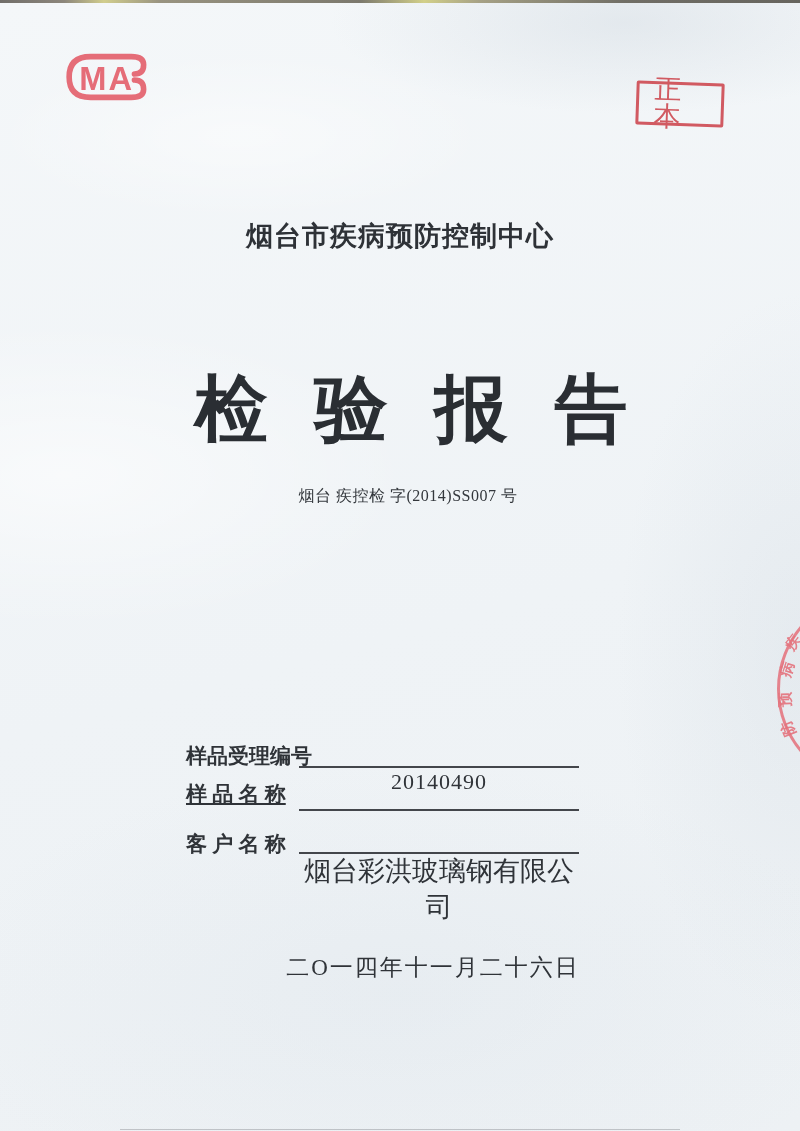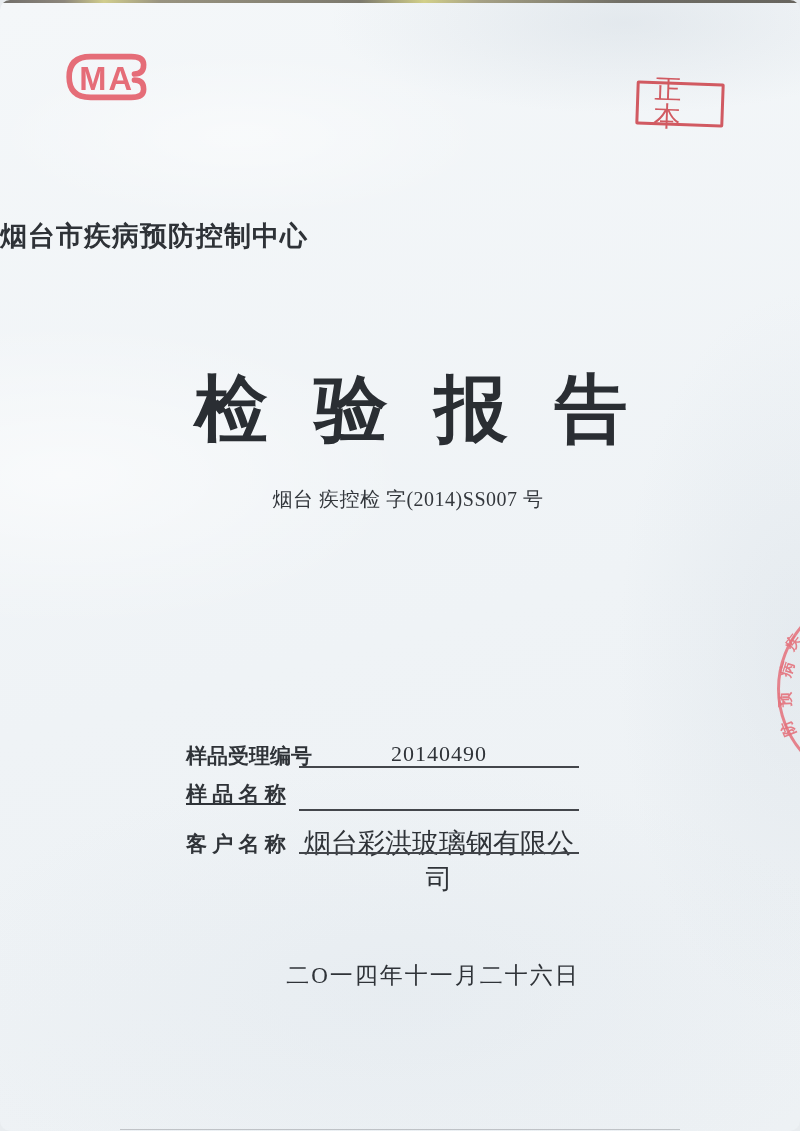--- a/index.html
+++ b/index.html
@@ -13,21 +13,20 @@
   .page{
     position:absolute;left:0;top:0;width:800px;height:1131px;
     background:
       radial-gradient(ellipse 420px 130px at 78% 2%, rgba(198,208,217,.35), transparent 70%),
       radial-gradient(ellipse 500px 220px at 8% 42%, rgba(255,255,255,.55), transparent 70%),
       radial-gradient(ellipse 650px 320px at 50% 88%, rgba(214,223,231,.28), transparent 72%),
       radial-gradient(ellipse 260px 520px at 100% 58%, rgba(206,215,223,.30), transparent 70%),
       radial-gradient(ellipse 360px 120px at 30% 12%, rgba(255,255,255,.45), transparent 70%),
       linear-gradient(165deg,#f4f7f9 0%,#eff3f6 55%,#edf1f4 100%);
     overflow:hidden;
-    border-radius:10px;
   }
   .top-edge{
     position:absolute;left:0;top:0;width:800px;height:3px;
     background:linear-gradient(90deg,#45413a 0%,#6a6152 8%,#c6c069 13%,#7a7258 20%,#544f3f 45%,#c9c465 53%,#8e8660 60%,#4a4538 78%,#3a362c 100%);
     opacity:.75;
   }
   .bottom-edge{
     position:absolute;left:120px;bottom:1px;width:560px;height:1px;
     background:rgba(125,128,132,.4);
   }
@@ -45,31 +44,31 @@
     transform:rotate(2deg);
     display:flex;align-items:center;justify-content:center;
     opacity:.9;
   }
   .original-stamp span{
     font-size:27px;color:#ce4a52;letter-spacing:15px;padding-left:15px;
     font-weight:500;line-height:1;
   }
   
   .org-title{
-    position:absolute;left:0;top:218px;width:800px;
+    position:absolute;left:0;top:218px;width:800px;text-align:center;
     font-size:27px;font-weight:600;color:#2e3237;letter-spacing:1px;
   }
   .main-title{
     position:absolute;left:0;top:361px;width:800px;text-align:center;
     font-size:73px;font-weight:700;color:#2a2e33;
     letter-spacing:47px;padding-left:69px;box-sizing:border-box;
   }
   .report-no{
     position:absolute;left:16px;top:486px;width:784px;text-align:center;
-    font-size:20px;color:#33373c;letter-spacing:.5px;
+    font-size:16px;color:#33373c;letter-spacing:.5px;
   }
   
   .seal{
     position:absolute;left:777px;top:591px;width:190px;height:190px;
     border-radius:50%;border:3.5px solid #e4707a;opacity:.85;
   }
   .seal-char{
     position:absolute;font-size:15px;color:#e4737d;opacity:.9;
     font-weight:600;
   }
@@ -88,27 +87,28 @@
   .underline{
     position:absolute;left:299px;width:280px;height:2px;
     background:#43464b;
   }
   .ul0{top:766px;}
   .ul1{top:809px;}
   .ul2{top:852px;}
   .form-value{
     position:absolute;left:299px;width:280px;text-align:center;
     color:#2f3338;
+    margin-top:28px;
   }
   .val0{top:741px;font-size:22px;letter-spacing:1px;}
   .val1{top:782px;font-size:23px;}
   .val2{top:825px;font-size:27px;}
   .date{
     position:absolute;left:66px;top:952px;width:734px;text-align:center;
-    font-size:23px;color:#2f3338;letter-spacing:2px;margin-top:8px;
+    font-size:23px;color:#2f3338;letter-spacing:2px;
   }
 </style>
 </head>
 <body>
 
 <div class="page">
 
   <div class="top-edge"></div>
 
   <svg class="cma" viewBox="0 0 98 60">

